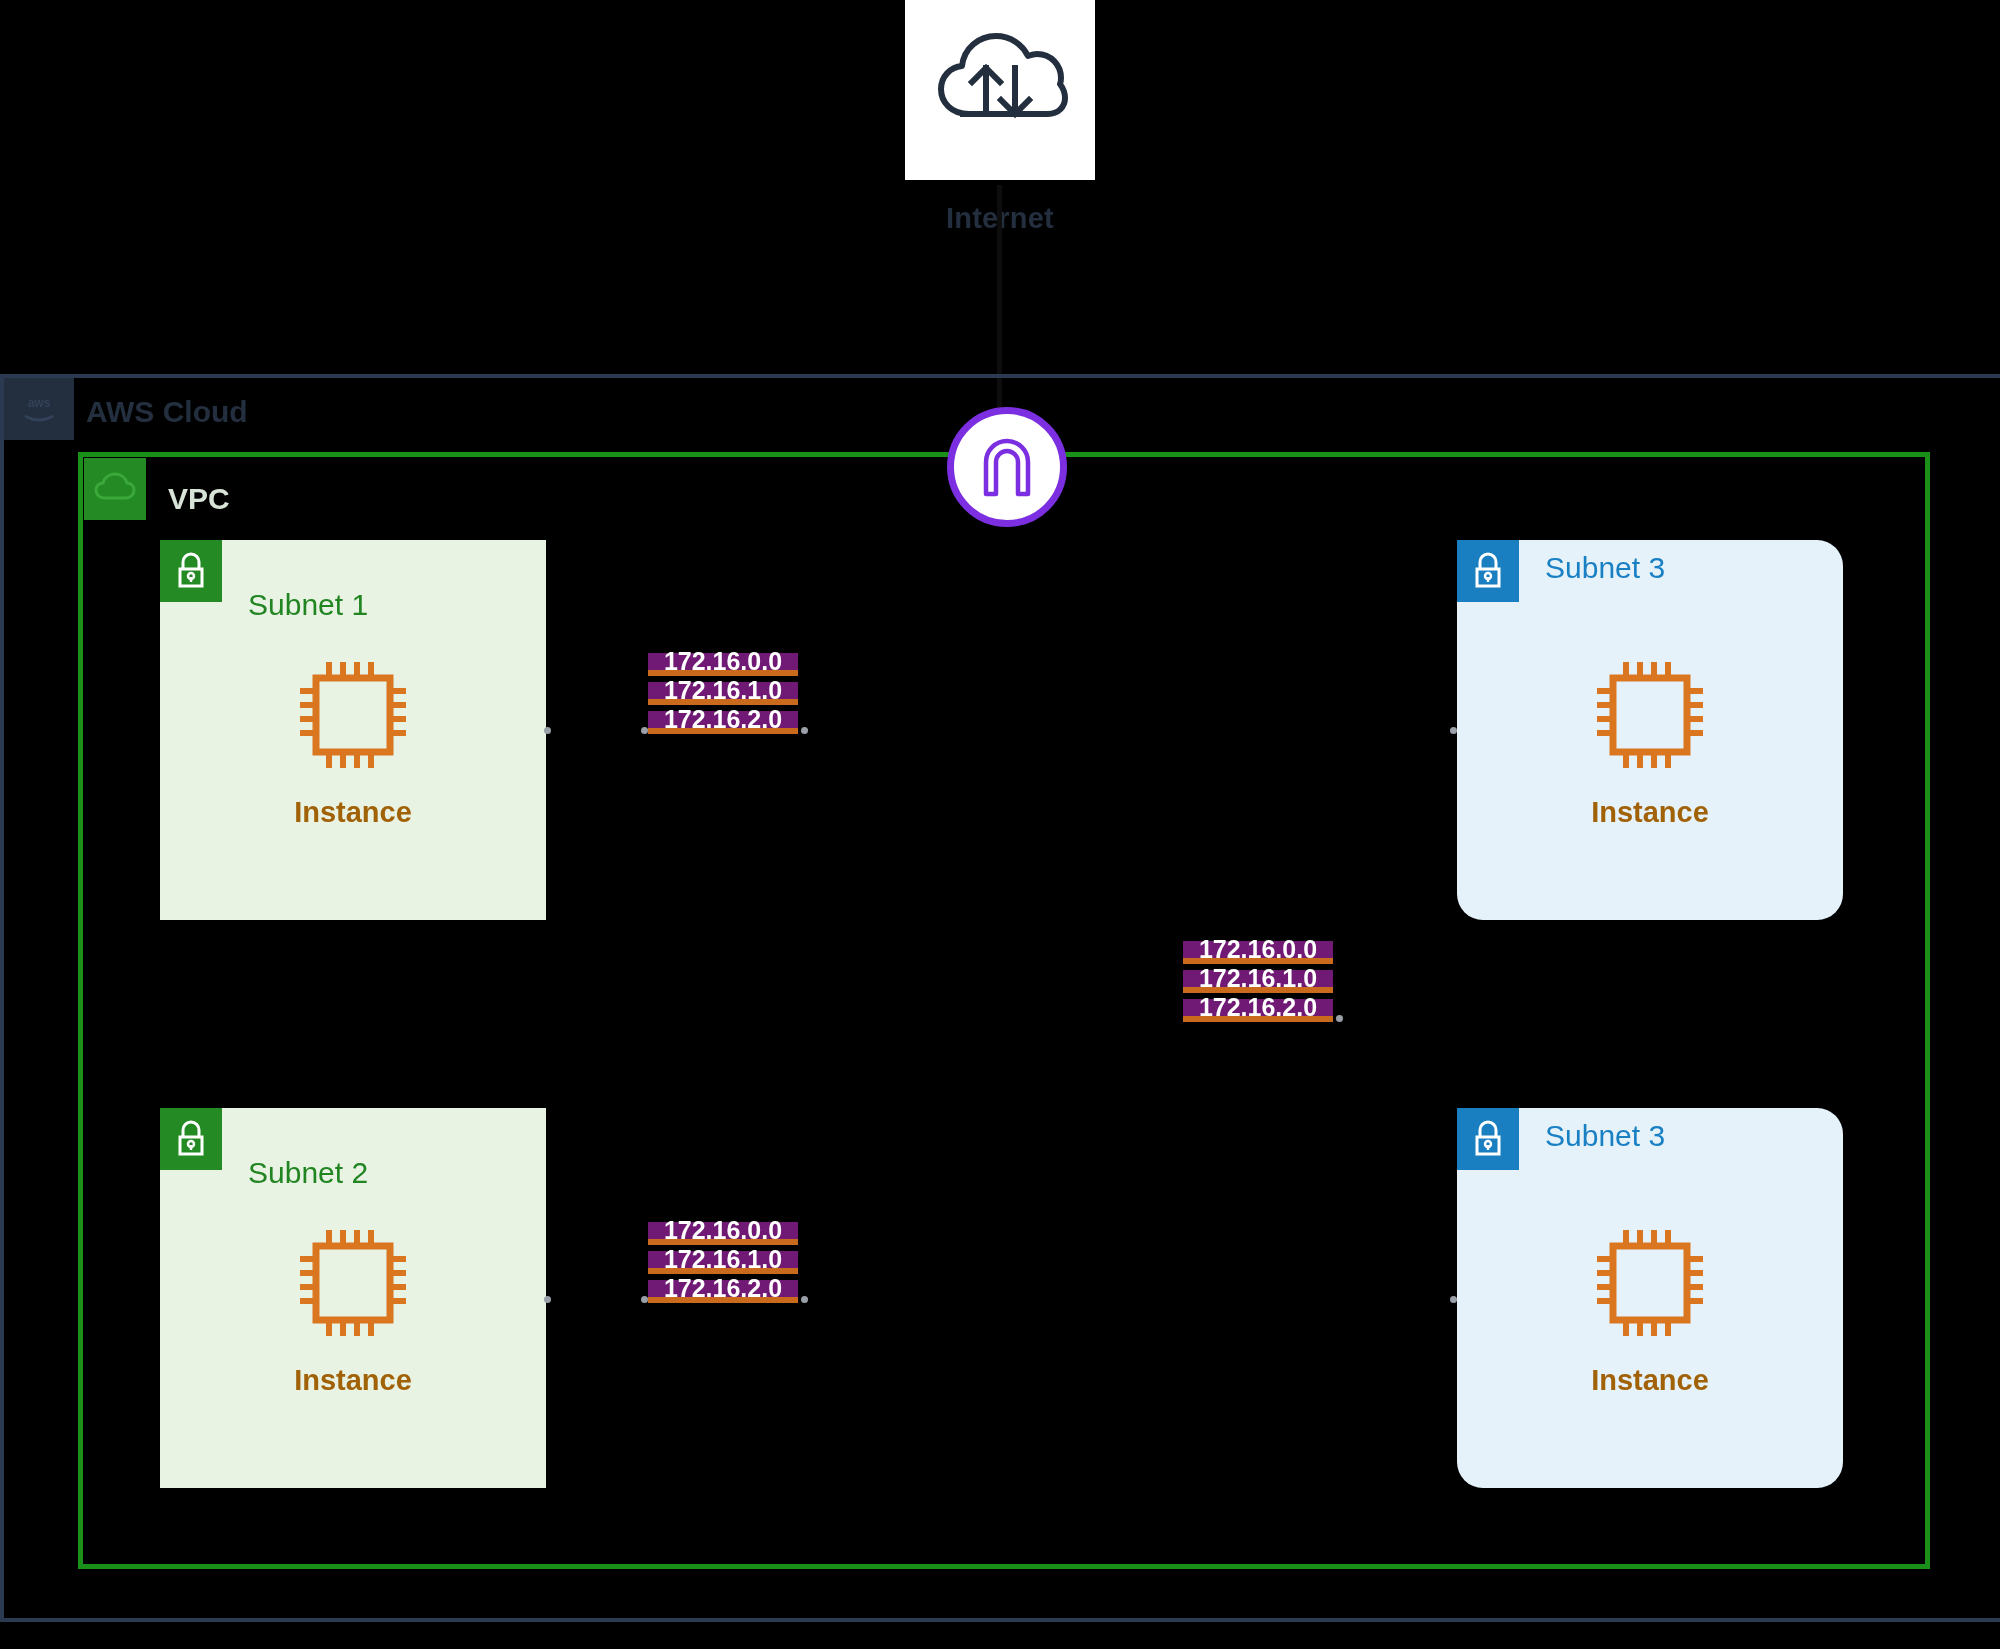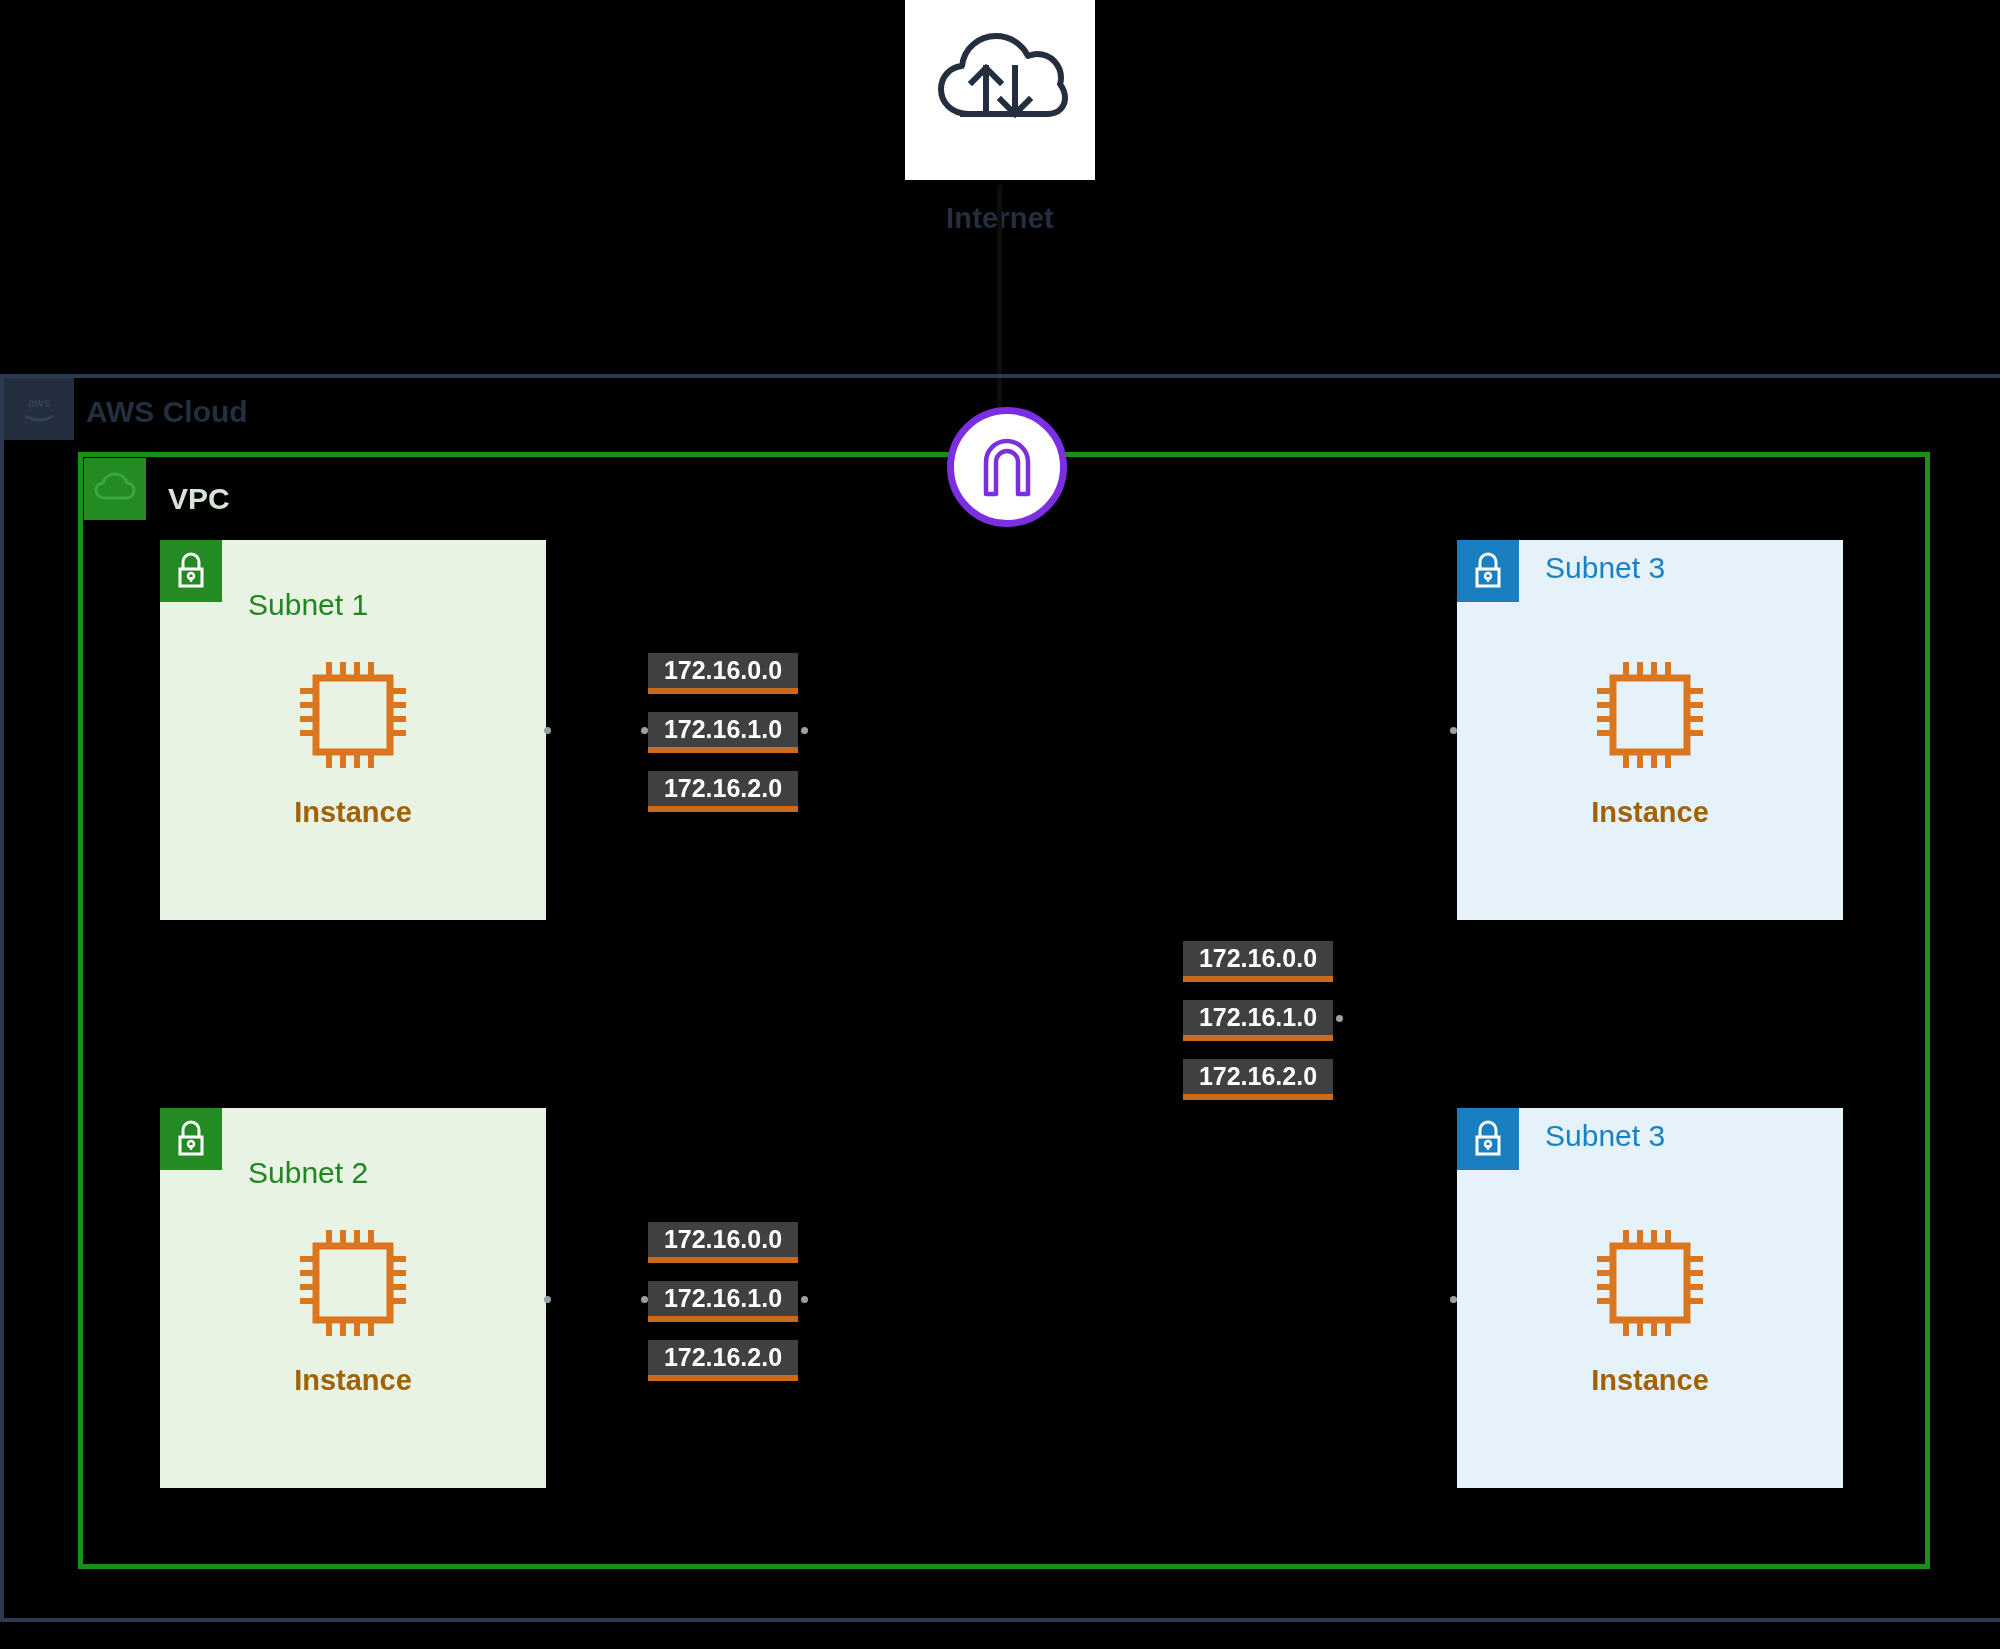--- a/index.html
+++ b/index.html
@@ -25,21 +25,21 @@
   
   #vpc{left:78px;top:452px;width:1852px;height:1117px;
         border:5px solid #1a8f1a;box-sizing:border-box;background:transparent;}
   #vpc-icon{left:84px;top:458px;width:62px;height:62px;background:#248a24;
         display:flex;align-items:center;justify-content:center;}
   #vpc-title{left:168px;top:474px;color:#d8e3d8;font-size:30px;font-weight:bold;margin-top:8px;}
 
   
   .subnet{width:386px;height:380px;box-sizing:border-box;}
   .subnet.green{background:#e9f3e4;}
-  .subnet.blue{background:#e6f2fa;}
+  .subnet.blue{background:#e6f2fa;border-radius:26px;}
   .subnet-head{position:absolute;left:0;top:0;display:flex;align-items:flex-start;}
   .subnet-badge{width:62px;height:62px;display:flex;align-items:center;justify-content:center;}
   .subnet-badge.green{background:#248a24;}
   .subnet-badge.blue{background:#1a7fc1;}
   .subnet-title{margin-left:26px;margin-top:11px;font-size:30px;}
   .subnet-title.green{color:#218521;margin-top:48px;}
   .subnet-title.blue{color:#1a80c4;}
   .inst-wrap{position:absolute;left:0;right:0;top:110px;text-align:center;}
   .inst-label{margin-top:12px;font-size:29px;color:#a16207;font-weight:bold;}
 
@@ -52,24 +52,24 @@
   #igw{left:947px;top:407px;width:106px;height:106px;border-radius:50%;
        background:#ffffff;border:7px solid #7b2fe0;
        display:flex;align-items:center;justify-content:center;z-index:6;}
 
   
   .line{position:absolute;background:#0b0b0b;}
   .dot{position:absolute;width:7px;height:7px;border-radius:50%;background:#9aa0a8;}
 
   
   .route-stack{position:absolute;z-index:5;}
-  .route-chip{width:150px;height:41px;background:#404040;
+  .route-chip{width:150px;height:23px;background:#701a75;
        border-bottom:6px solid #c96a1c;box-sizing:border-box;
        display:flex;align-items:center;justify-content:center;
-       color:#ffffff;font-size:25px;font-weight:bold;margin-bottom:18px;}
+       color:#ffffff;font-size:25px;font-weight:bold;margin-bottom:6px;}
   #routes-top-left{left:648px;top:653px;}
   #routes-bottom-left{left:648px;top:1222px;}
   #routes-middle{left:1183px;top:941px;}
 </style>
 </head>
 <body>
 
 <div class="abs" id="internet-node">
   <div id="internet-icon-box">
     <svg width="135" height="110" viewBox="0 0 135 110">

